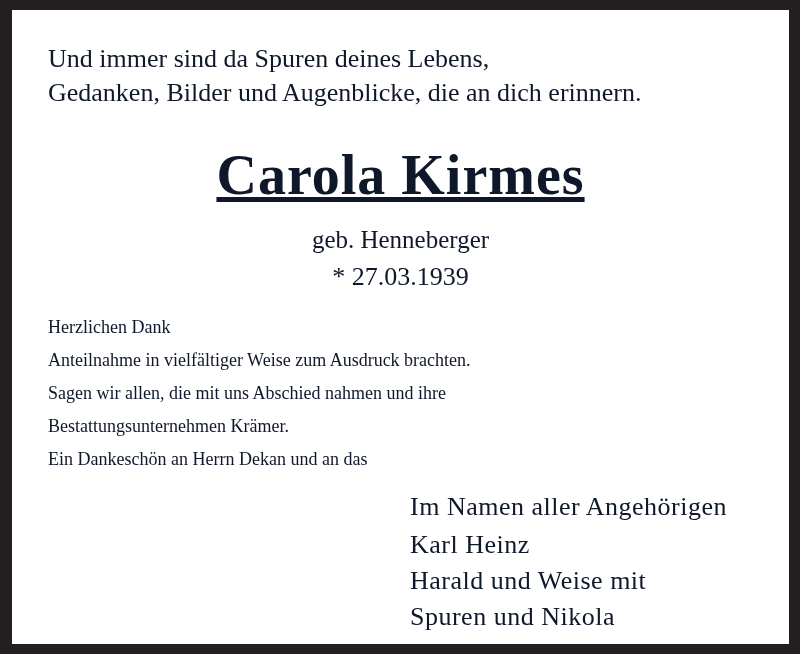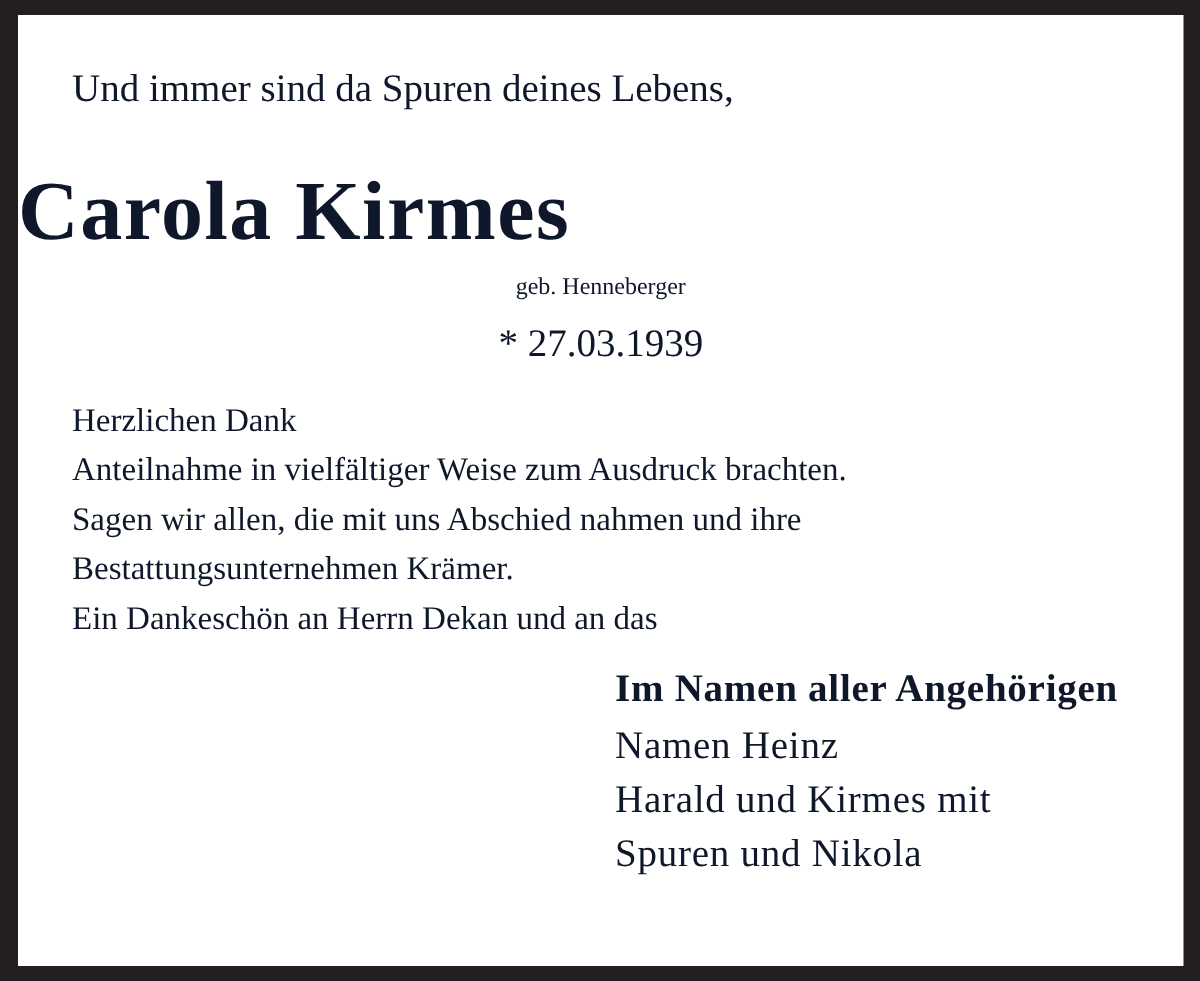--- a/index.html
+++ b/index.html
@@ -20,81 +20,82 @@
     color: #0f172a;
     overflow: hidden;
   }
   .verse {
     margin: 32px 0 0 36px;
     font-size: 26px;
     line-height: 34px;
   }
   .title {
     margin-top: 33px;
-    text-align: left;
+    text-align: center;
     font-size: 56px;
     line-height: 64px;
     font-weight: bold;
     letter-spacing: 1px;
+    text-decoration: underline;
   }
   .maiden {
-    margin-top: 4px;
+    margin-top: 18px;
     text-align: center;
-    font-size: 16px;
+    font-size: 25px;
     line-height: 30px;
   }
   .dates {
     margin-top: 6px;
     display: flex;
     justify-content: center;
     gap: 52px;
     font-size: 26px;
     line-height: 32px;
   }
   .thanks {
     margin: 18px 20px 0 36px;
-    font-size: 22px;
+    font-size: 18px;
     line-height: 33px;
   }
   .signature {
     margin: 13px 0 0 398px;
     font-size: 26px;
     line-height: 36px;
     letter-spacing: 0.5px;
   }
   .signature .lead {
     margin-bottom: 2px;
-    font-weight: bold;
   }
 </style>
 </head>
 <body>
 
 <div class="page">
 
   <div class="verse">
     <div>Und immer sind da Spuren deines Lebens,</div>
+    <div>Gedanken, Bilder und Augenblicke, die an dich erinnern.</div>
   </div>
 
   <div class="title">Carola Kirmes</div>
 
   <div class="maiden">geb. Henneberger</div>
 
   <div class="dates">
     <span><span>*</span>&nbsp;<span>27.03.1939</span></span>
   </div>
 
   <div class="thanks">
     <div>Herzlichen Dank</div>
     <div>Anteilnahme in vielfältiger Weise zum Ausdruck brachten.</div>
     <div>Sagen wir allen, die mit uns Abschied nahmen und ihre</div>
     <div>Bestattungsunternehmen Krämer.</div>
     <div>Ein Dankeschön an Herrn Dekan und an das</div>
   </div>
 
   <div class="signature">
     <div class="lead">Im Namen aller Angehörigen</div>
-    <div>Namen Heinz</div>
-    <div>Harald und Kirmes mit</div>
+    <div>Karl Heinz</div>
+    <div>Harald und Weise mit</div>
     <div>Spuren und Nikola</div>
   </div>
 
 </div>
 
 </body></html>

